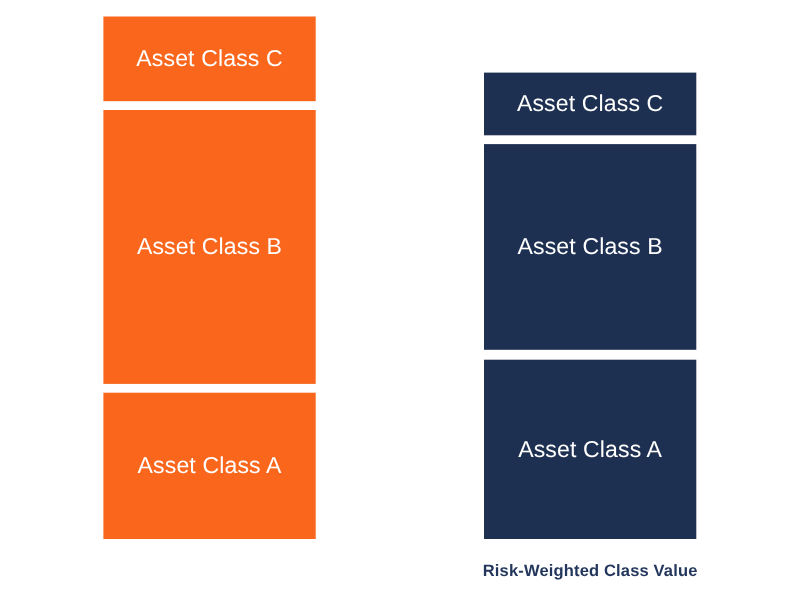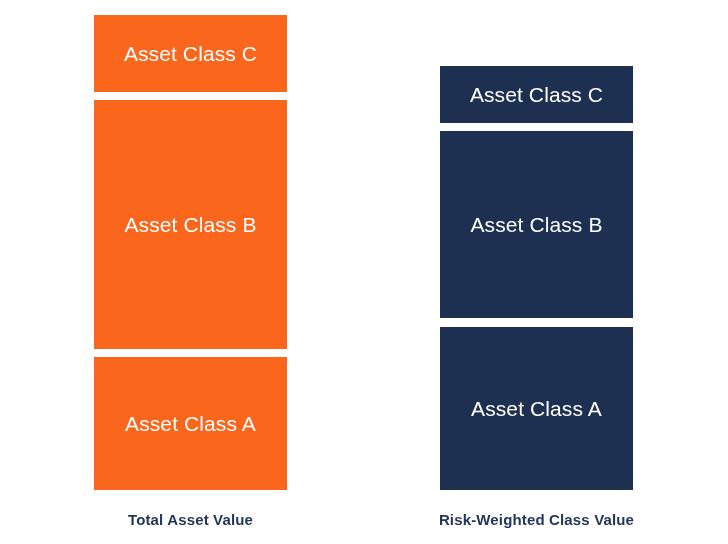--- a/index.html
+++ b/index.html
@@ -72,21 +72,20 @@
 
     <div class="bar-segment" style="top:85px; height:249px; background:#f9661c;">
       <span class="bar-segment-label">Asset Class B</span>
     </div>
 
     <div class="bar-segment" style="top:342px; height:133px; background:#f9661c;">
       <span class="bar-segment-label">Asset Class A</span>
     </div>
   </div>
 
-  <div class="category-label" style="left:54px; top:511px; width:273px;">Total Asset Value</div>
 
   <div class="bar-stack" id="stack-risk-weighted-asset-value" style="left:440px; top:66px; width:193px; height:424px;">
 
     <div class="bar-segment" style="top:0px; height:57px; background:#1e3052;">
       <span class="bar-segment-label">Asset Class C</span>
     </div>
 
     <div class="bar-segment" style="top:65px; height:187px; background:#1e3052;">
       <span class="bar-segment-label">Asset Class B</span>
     </div>

